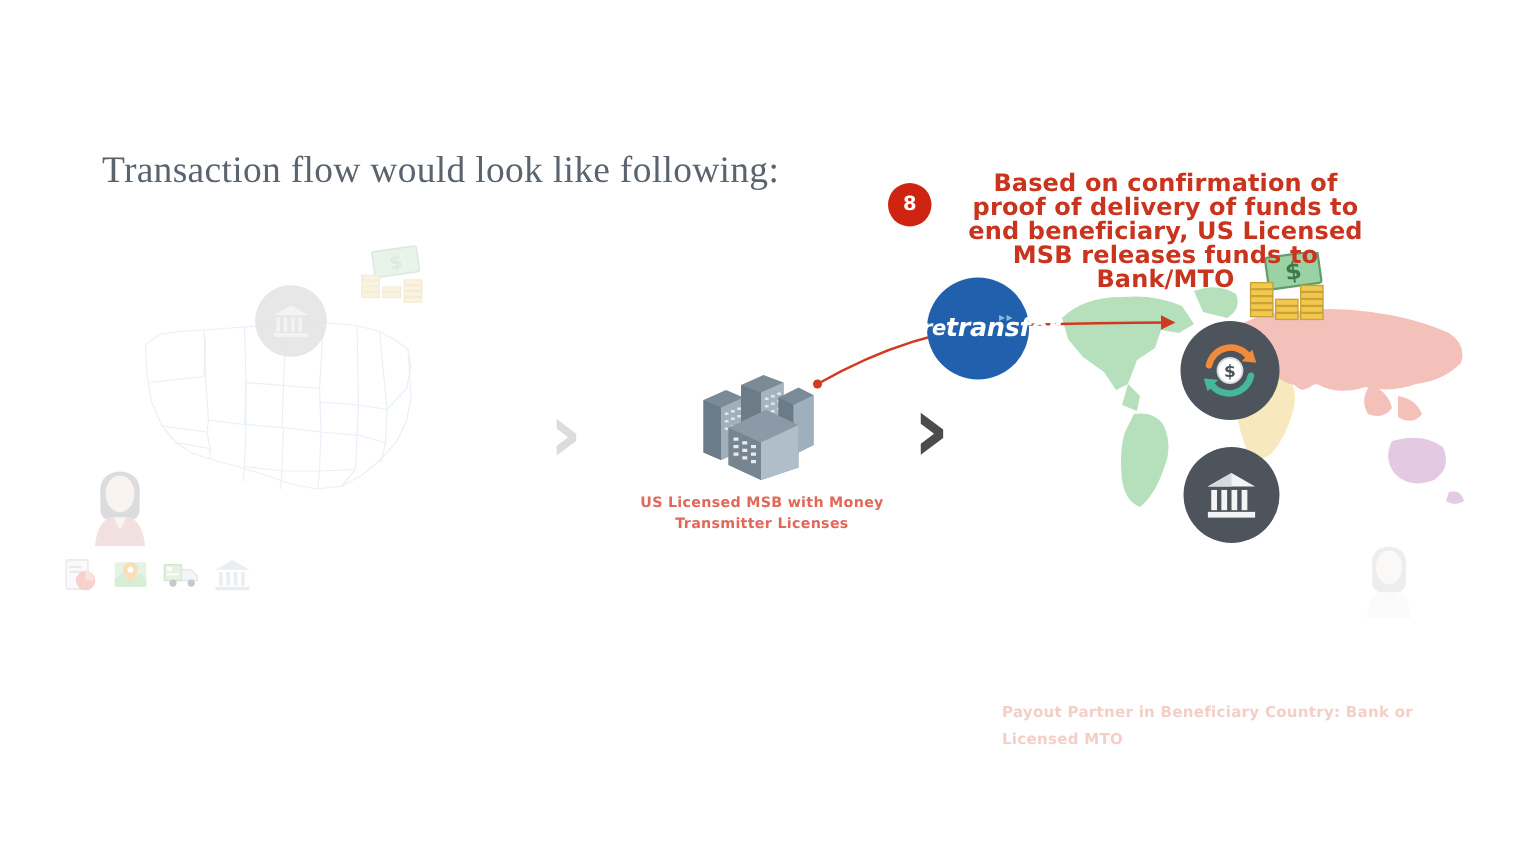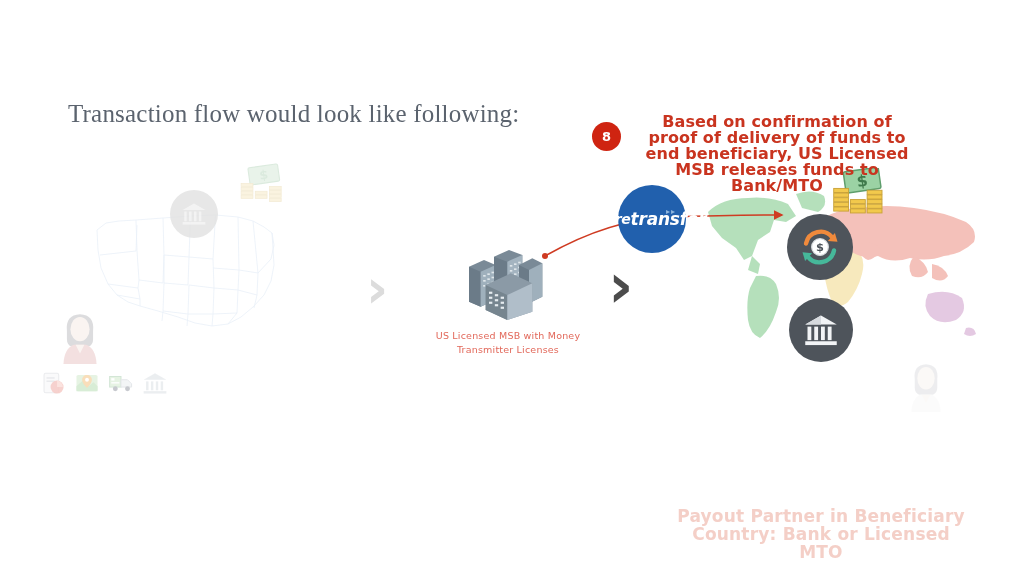--- a/index.html
+++ b/index.html
@@ -127,21 +127,21 @@
   #msb-node svg { width: 100%; height: 100%; display: block; }
 
   #msb-label {
     position: absolute;
     left: 410px;
     top: 329px;
     width: 196px;
     text-align: center;
     font-family: "DejaVu Sans", sans-serif;
     font-size: 9.5px;
-    font-weight: normal;
+    font-weight: bold;
     line-height: 14px;
     color: #e2685a;
     letter-spacing: 0.2px;
   }
 
   
   #world-map {
     position: absolute;
     left: 700px;
     top: 178px;
@@ -279,28 +279,26 @@
     color: #c9341f;
     letter-spacing: 0.1px;
   }
 
   
   #payout-caption {
     position: absolute;
     left: 668px;
     top: 467px;
     width: 306px;
-    text-align: center;
-    font-family: "DejaVu Sans", sans-serif;
-    font-size: 17px;
+    font-family: "DejaVu Sans", sans-serif;
+    font-size: 10px;
     font-weight: bold;
     line-height: 18px;
     color: #f4cfc7;
     letter-spacing: 0.2px;
-    margin-top: 40px;
   }
 </style>
 </head>
 <body>
 
 <div id="slide">
 
   <div id="page-title">Transaction flow would look like following:</div>
 
   <div id="us-map">

